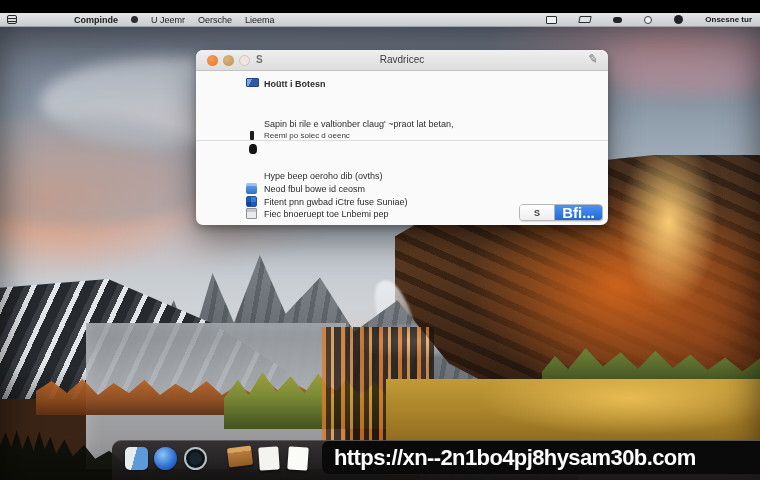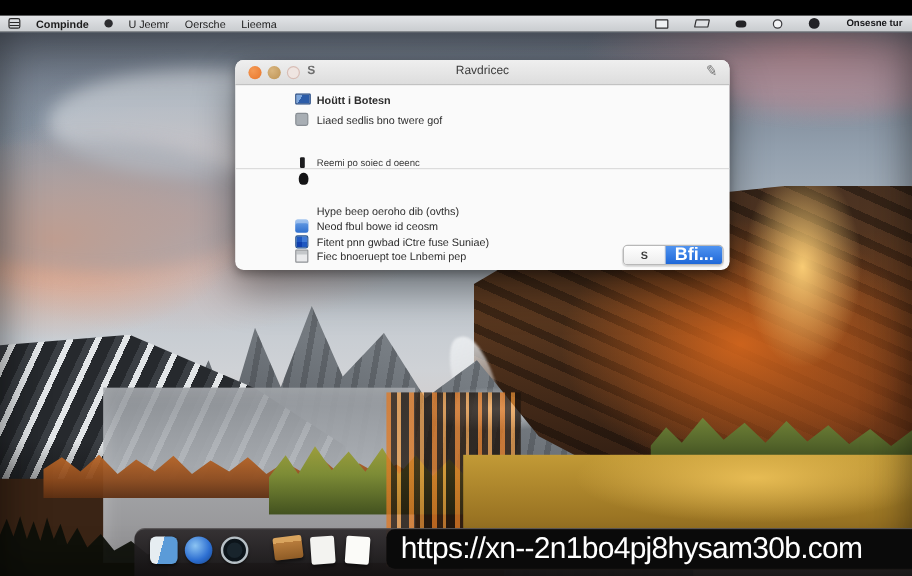--- a/index.html
+++ b/index.html
@@ -7,21 +7,21 @@
   .stage{position:relative;width:760px;height:480px;overflow:hidden;background:#000;}
 
   
   .menubar{position:absolute;left:0;top:13px;width:760px;height:14px;
     background:linear-gradient(180deg,#e3e5e8,#c9cccf);border-bottom:1px solid #9ea2a7;
     display:flex;align-items:center;font-size:9px;color:#1b1b1b;}
   .mb-left{display:flex;align-items:center;gap:13px;padding-left:7px;}
   .mb-right{margin-left:auto;display:flex;align-items:center;gap:22px;padding-right:8px;}
   .appicon{width:10px;height:9px;border:1px solid #2a2a2a;border-radius:2px;
     background:linear-gradient(180deg,transparent 2px,#2a2a2a 2px,#2a2a2a 3px,transparent 3px,transparent 5px,#2a2a2a 5px,#2a2a2a 6px,transparent 6px);}
-  .appname{font-weight:700;}
+  .appname{font-weight:700;margin-left:44px;}
   .appledot{width:7px;height:7px;border-radius:50%;background:#2d2d30;}
   .mi{white-space:nowrap;}
   .st-display{width:11px;height:8px;border:1px solid #2c2c2e;border-radius:1px;background:#eef0f2;}
   .st-keys{width:12px;height:7px;border:1px solid #2c2c2e;border-radius:1px;transform:skewX(-12deg);background:#dfe1e4;}
   .st-batt{width:9px;height:6px;background:#232326;border-radius:3px;}
   .st-ring{width:8px;height:8px;border:1.5px solid #3a3a3e;border-radius:50%;background:#f2f3f5;}
   .st-dot{width:9px;height:9px;border-radius:50%;background:#222226;}
   .st-text{font-size:8px;font-weight:700;color:#151518;white-space:nowrap;}
 
   
@@ -131,21 +131,21 @@
   .d-note1{left:147px;width:20px;height:23px;background:#f3f3f0;transform:rotate(-4deg);border-radius:2px;box-shadow:0 2px 3px rgba(0,0,0,.5);}
   .d-note2{left:176px;width:20px;height:23px;background:#fbfbf8;transform:rotate(4deg);border-radius:2px;box-shadow:0 2px 3px rgba(0,0,0,.5);}
   .d-sq1{left:250px;width:22px;height:22px;border-radius:4px;background:#3a3f44;}
   .d-sq2{left:300px;width:22px;height:22px;border-radius:4px;background:#16646d;}
   .d-sq3{left:350px;width:22px;height:22px;border-radius:4px;background:#6e2a20;}
   .d-sq4{left:400px;width:22px;height:22px;border-radius:4px;background:#2b3036;}
 
   
   .urlpill{position:absolute;left:322px;top:441px;width:450px;height:33px;border-radius:7px;
     background:#0a0a0a;display:flex;align-items:center;padding-left:12px;}
-  .urltext{font-size:25px;font-weight:400;color:#ffffff;letter-spacing:-.6px;white-space:nowrap;}
+  .urltext{font-size:22px;font-weight:700;color:#ffffff;letter-spacing:-.6px;white-space:nowrap;}
 </style>
 </head>
 <body>
 
 <div class="stage">
 
   <div class="menubar">
     <div class="mb-left">
       <span class="appicon"></span>
       <span class="appname mi">Compinde</span>
@@ -191,23 +191,22 @@
       <span class="tl g"></span>
       <span class="proxy">S</span>
       <span class="ttl">Ravdricec</span>
       <span class="pencil">✎</span>
     </div>
 
     <div class="row" style="top:28px">
       <span class="ric flag"></span>
       <span class="txt" style="font-weight:700">Hoütt i Botesn</span>
     </div>
-    <div class="row" style="top:44px">
-      <span class="ric chk"></span>
-      <span class="txt">Liaed sedlis bno twere gof</span>
+    <div class="row" style="top:68px">
+      <span class="txt">Sapin bi rile e valtionber claug' ~praot lat betan,</span>
     </div>
     <div class="row sm" style="top:80px">
       <span class="ric mark"></span>
       <span class="txt">Reemi po soiec d oeenc</span>
     </div>
 
     <div class="div"></div>
 
     <div class="row" style="top:94px">
       <span class="ric aglyph"></span>

